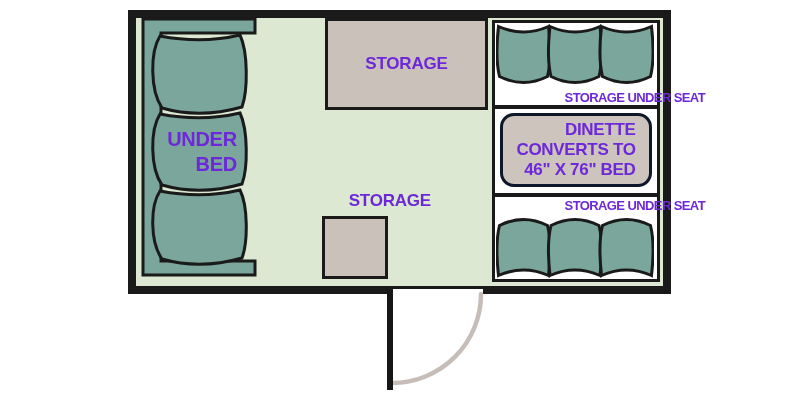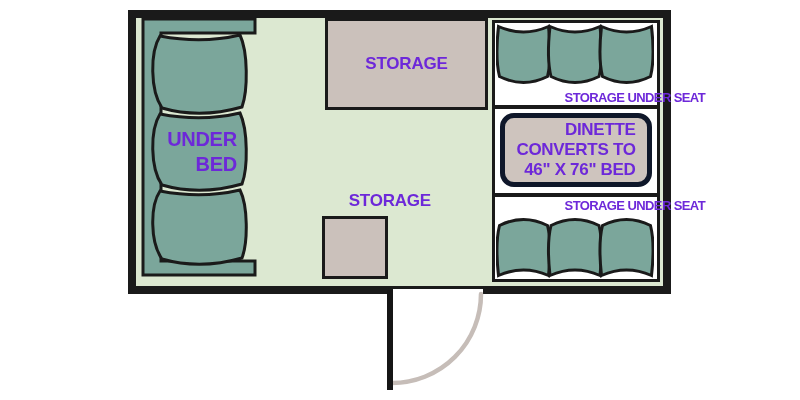--- a/index.html
+++ b/index.html
@@ -57,21 +57,21 @@
     position:absolute; left:0; width:100%; height:14px;
     font-size:13px; letter-spacing:-0.6px; line-height:14px;margin-left:48px;
   }
   .seat-label.one { top:68px; }
   .seat-label.two { top:176px; }
   .divider { position:absolute; left:0; width:100%; height:3.5px; background:#1a1a1a; }
   .divider.one { top:82px; }
   .divider.two { top:170px; }
   .dinette-table {
     position:absolute; left:5px; top:90px; width:152px; height:74px;
-    background:#cec4be; border:5px solid #0f172a; border-radius:14px;
+    background:#cec4be; border:3px solid #0f172a; border-radius:14px;
     display:flex; align-items:center; justify-content:center;
     font-size:17px; line-height:20px; letter-spacing:-0.3px;
   }
 
   
   .door-opening {
     position:absolute; left:393px; top:289px; width:90px; height:7px;
     background:#ffffff;
   }
   .door-arc-svg { position:absolute; left:0; top:0; pointer-events:none; }

